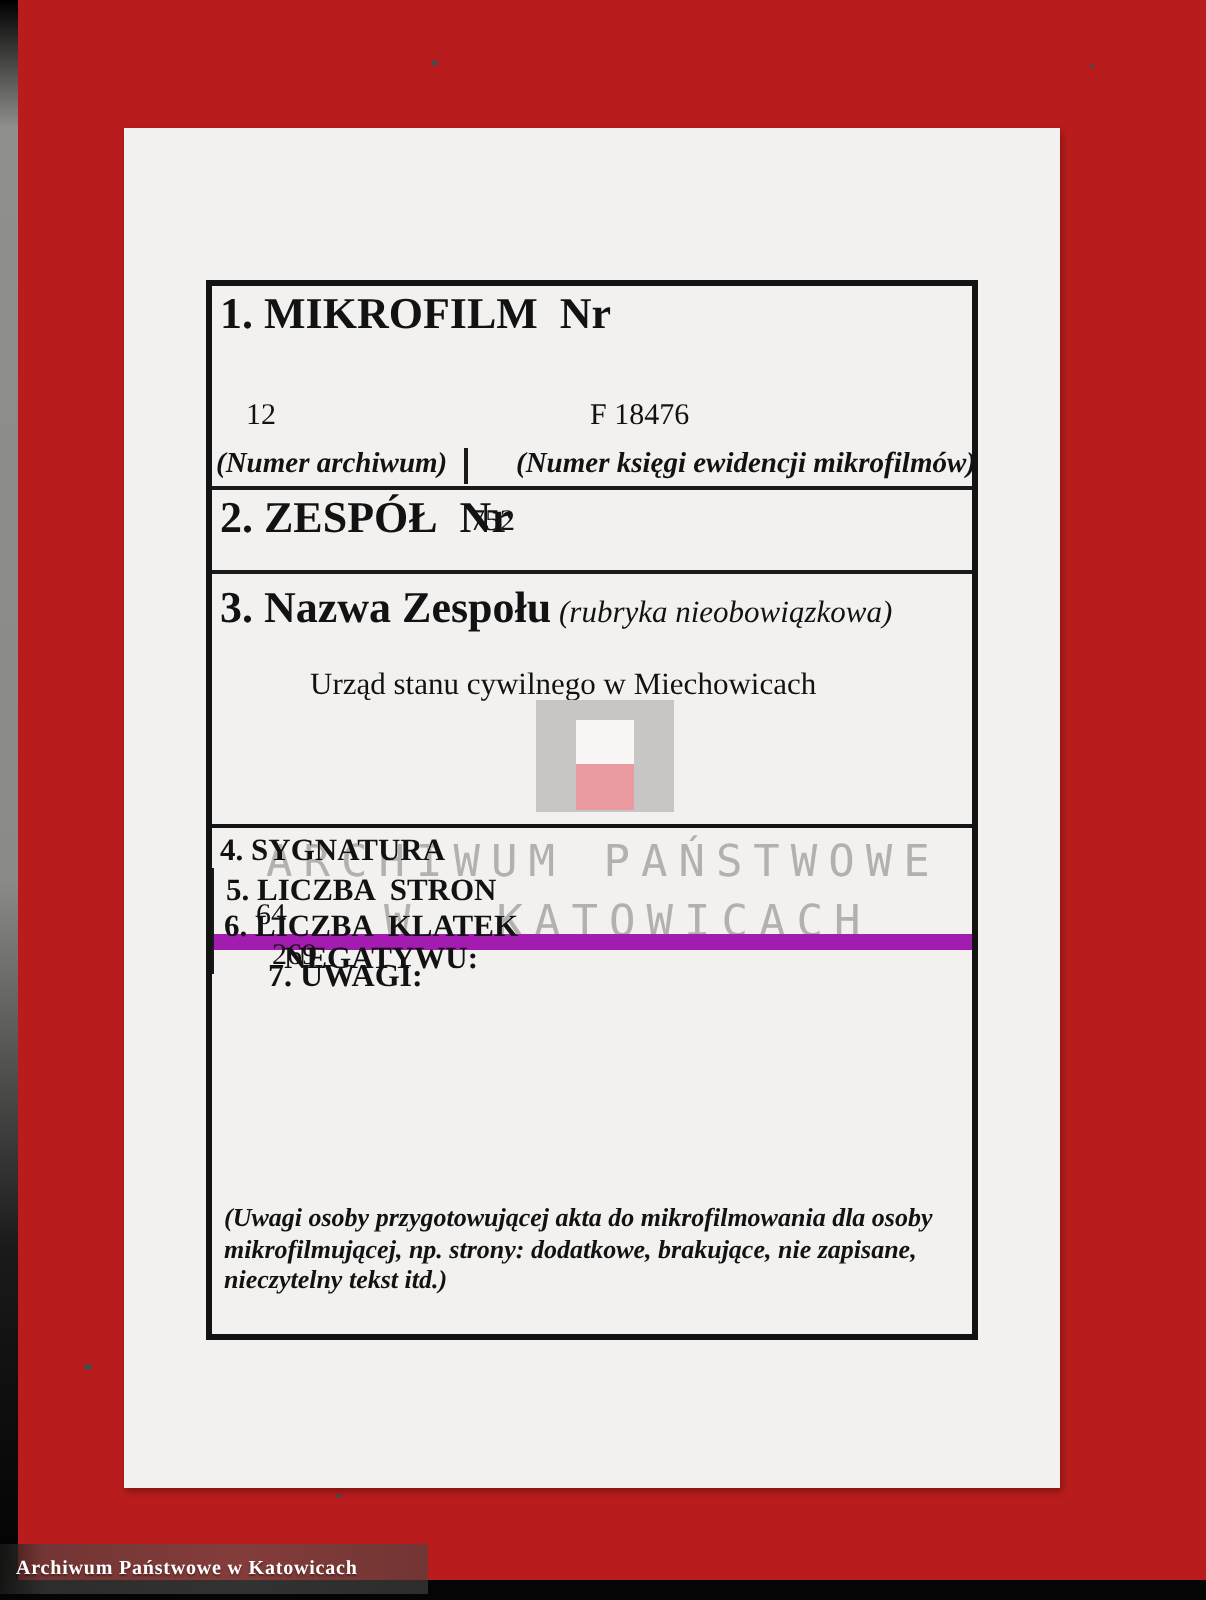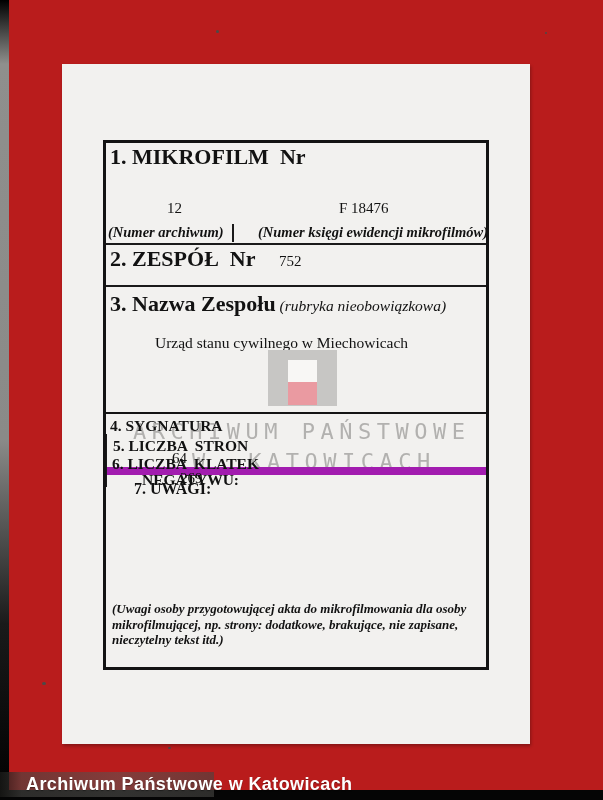--- a/index.html
+++ b/index.html
@@ -32,21 +32,21 @@
   }
 
   
   .form{
     position:absolute;left:103px;top:140px;width:386px;height:530px;
     border:3px solid #131313;background:#f2f1ef;
   }
   .abs{position:absolute;}
   .lbl{font-weight:bold;white-space:pre;}
   .big{font-size:22px;line-height:24px;}
-  .sm{font-size:15px;line-height:17px;margin-left:44px;}
+  .sm{font-size:15px;line-height:17px;}
   .cap{font-size:14.5px;font-style:italic;font-weight:bold;white-space:pre;}
   .hline{position:absolute;left:0;width:380px;background:#1a1a1a;}
   .vbar{position:absolute;background:#1a1a1a;}
 
   
   .grid{
     position:absolute;left:0;top:269px;width:380px;height:63px;
     border-top:2px solid #141414;border-bottom:8px solid #a21caf;
     display:flex;
     flex-direction:column;
@@ -83,22 +83,22 @@
   .wm1{left:133px;top:419px;}
   .wm2{left:192px;top:449px;}
 
   
   .footer-bar{
     position:absolute;left:0;top:772px;width:214px;height:25px;
     background:linear-gradient(90deg,rgba(25,25,23,0.78) 0%,rgba(70,69,66,0.62) 10%,rgba(88,87,84,0.55) 55%,rgba(70,69,66,0.62) 100%);
     z-index:5;
   }
   .footer-label{
-    position:absolute;left:26px;top:0;height:25px;line-height:25px;
-    font-family:Liberation Sans, sans-serif;font-size:18px;font-weight:bold;
+    position:absolute;left:8px;top:0;height:25px;line-height:25px;
+    font-family:Liberation Serif, serif;font-size:10px;font-weight:bold;
     letter-spacing:0.4px;color:#ffffff;white-space:pre;
     text-shadow:0 1px 1px rgba(0,0,0,0.4);
   }
 </style>
 </head>
 <body>
 
 <div class="stage">
 
   <div class="backing"></div>

